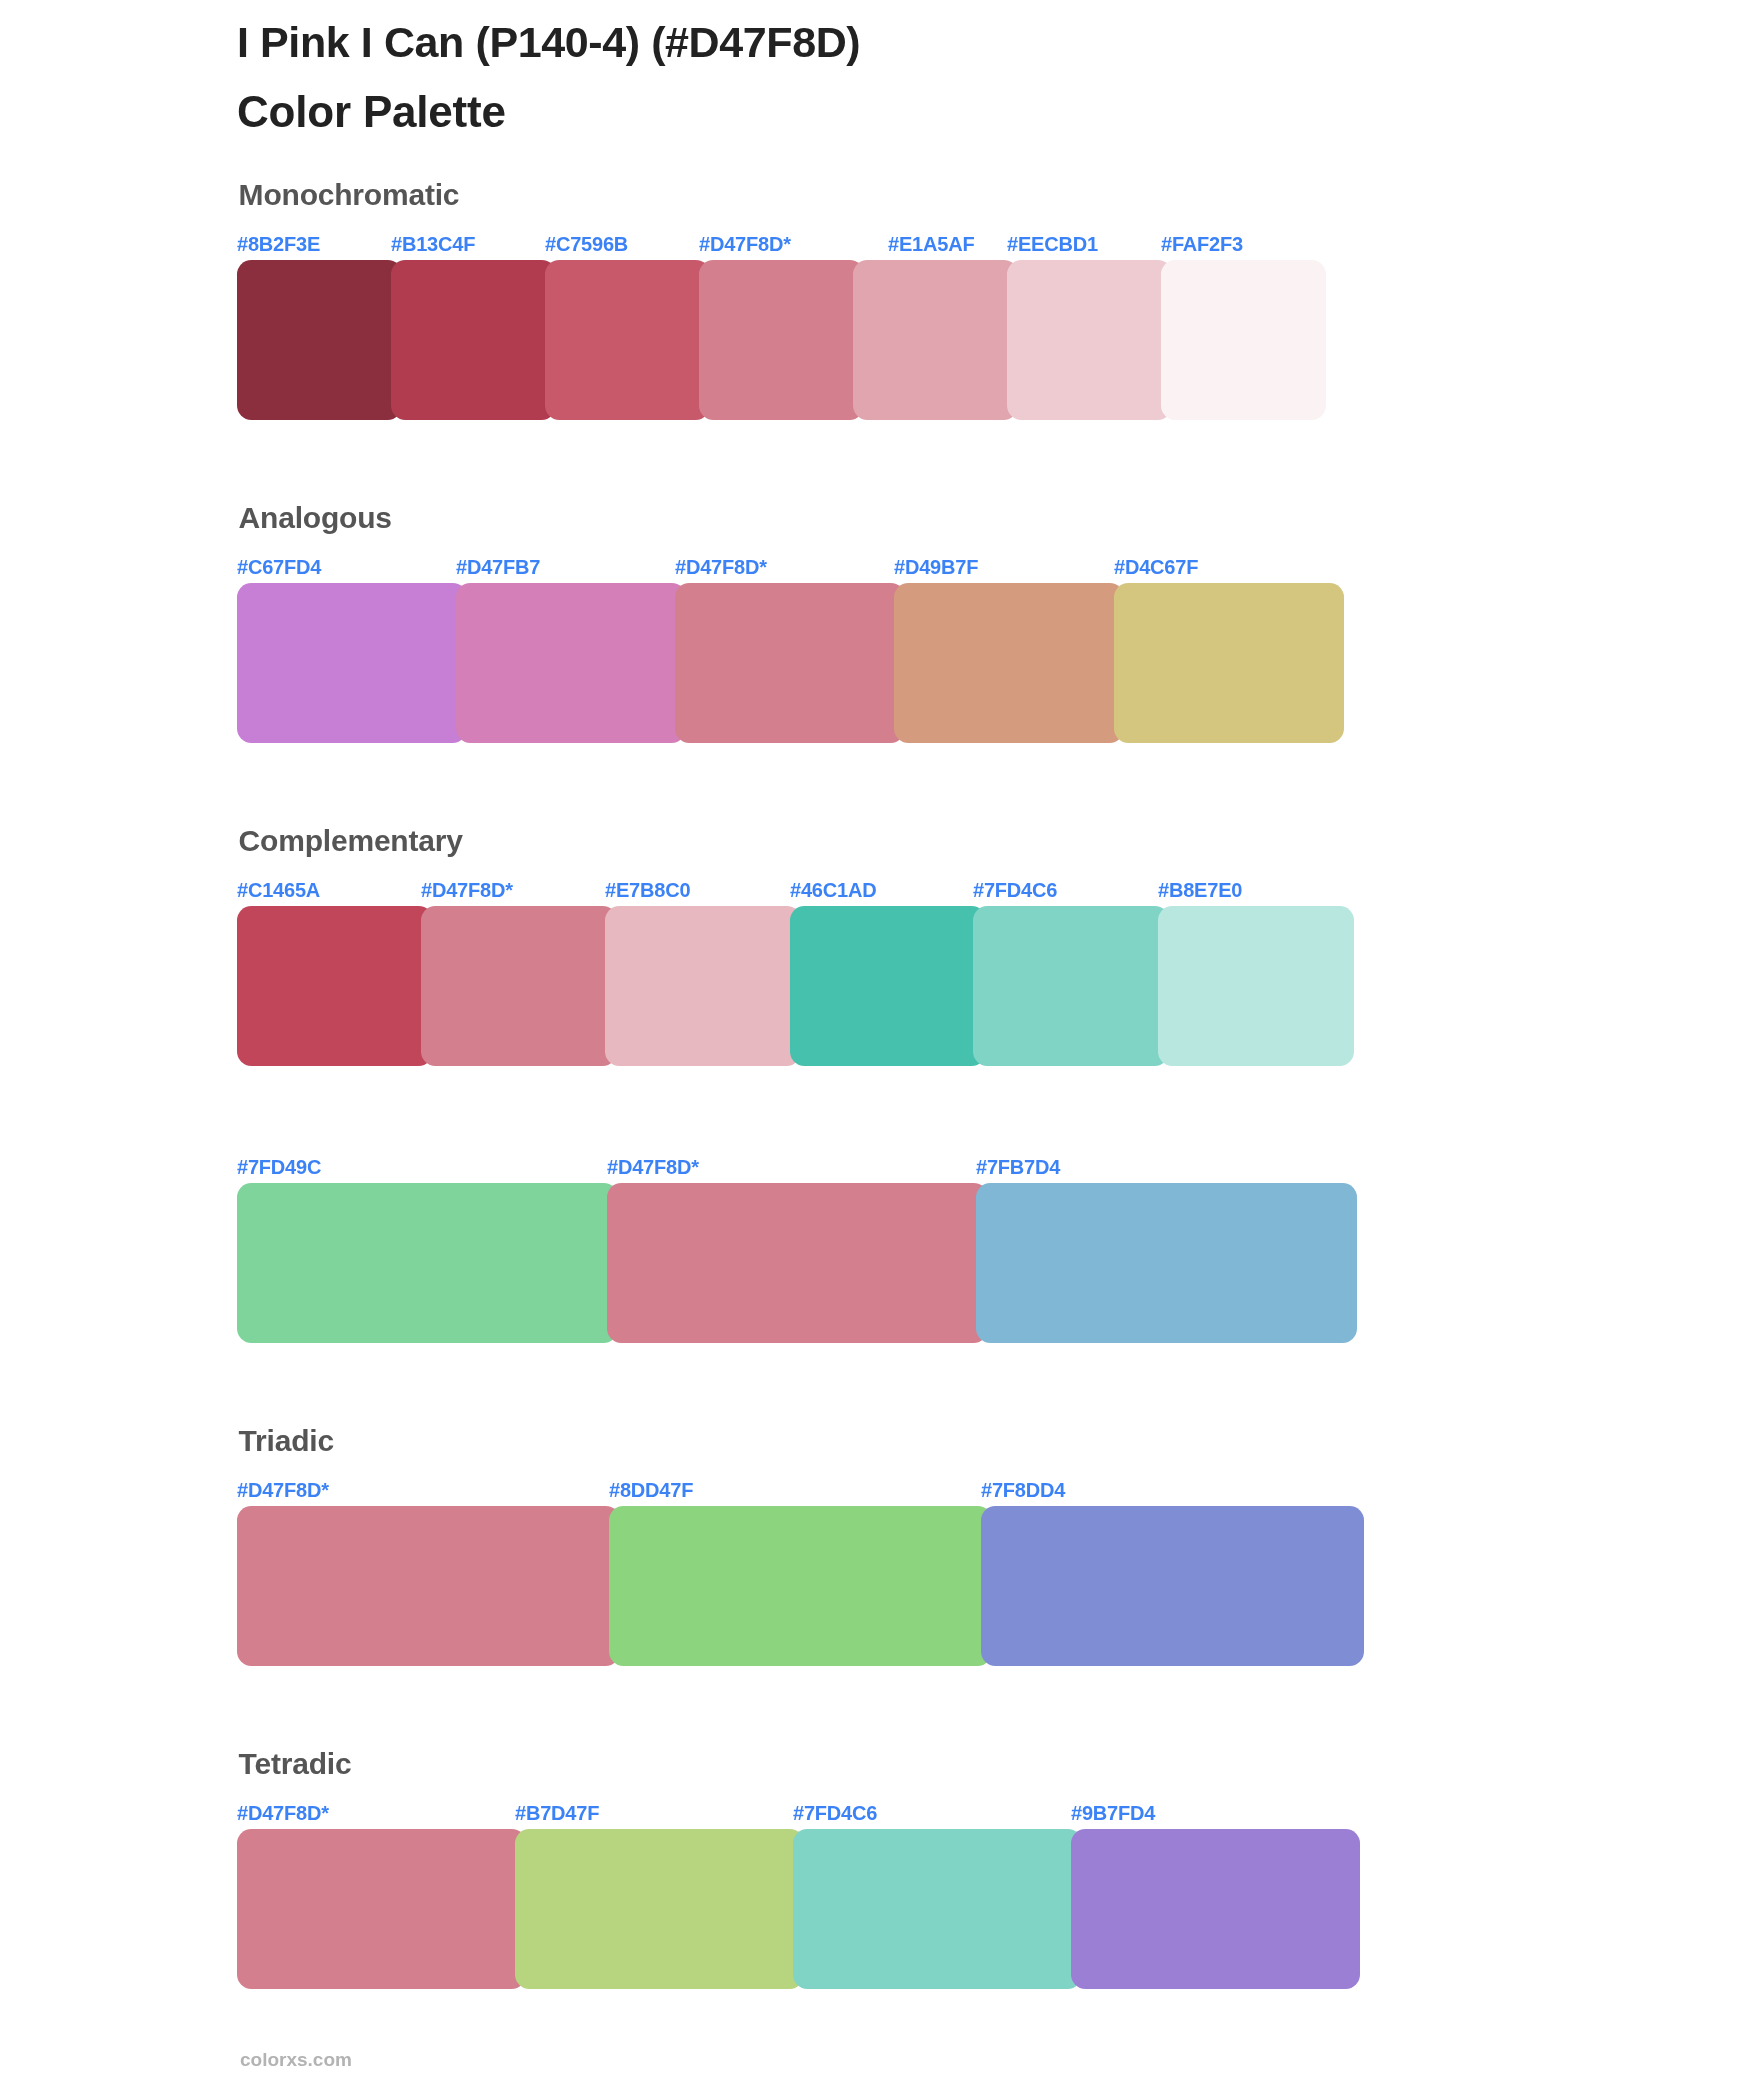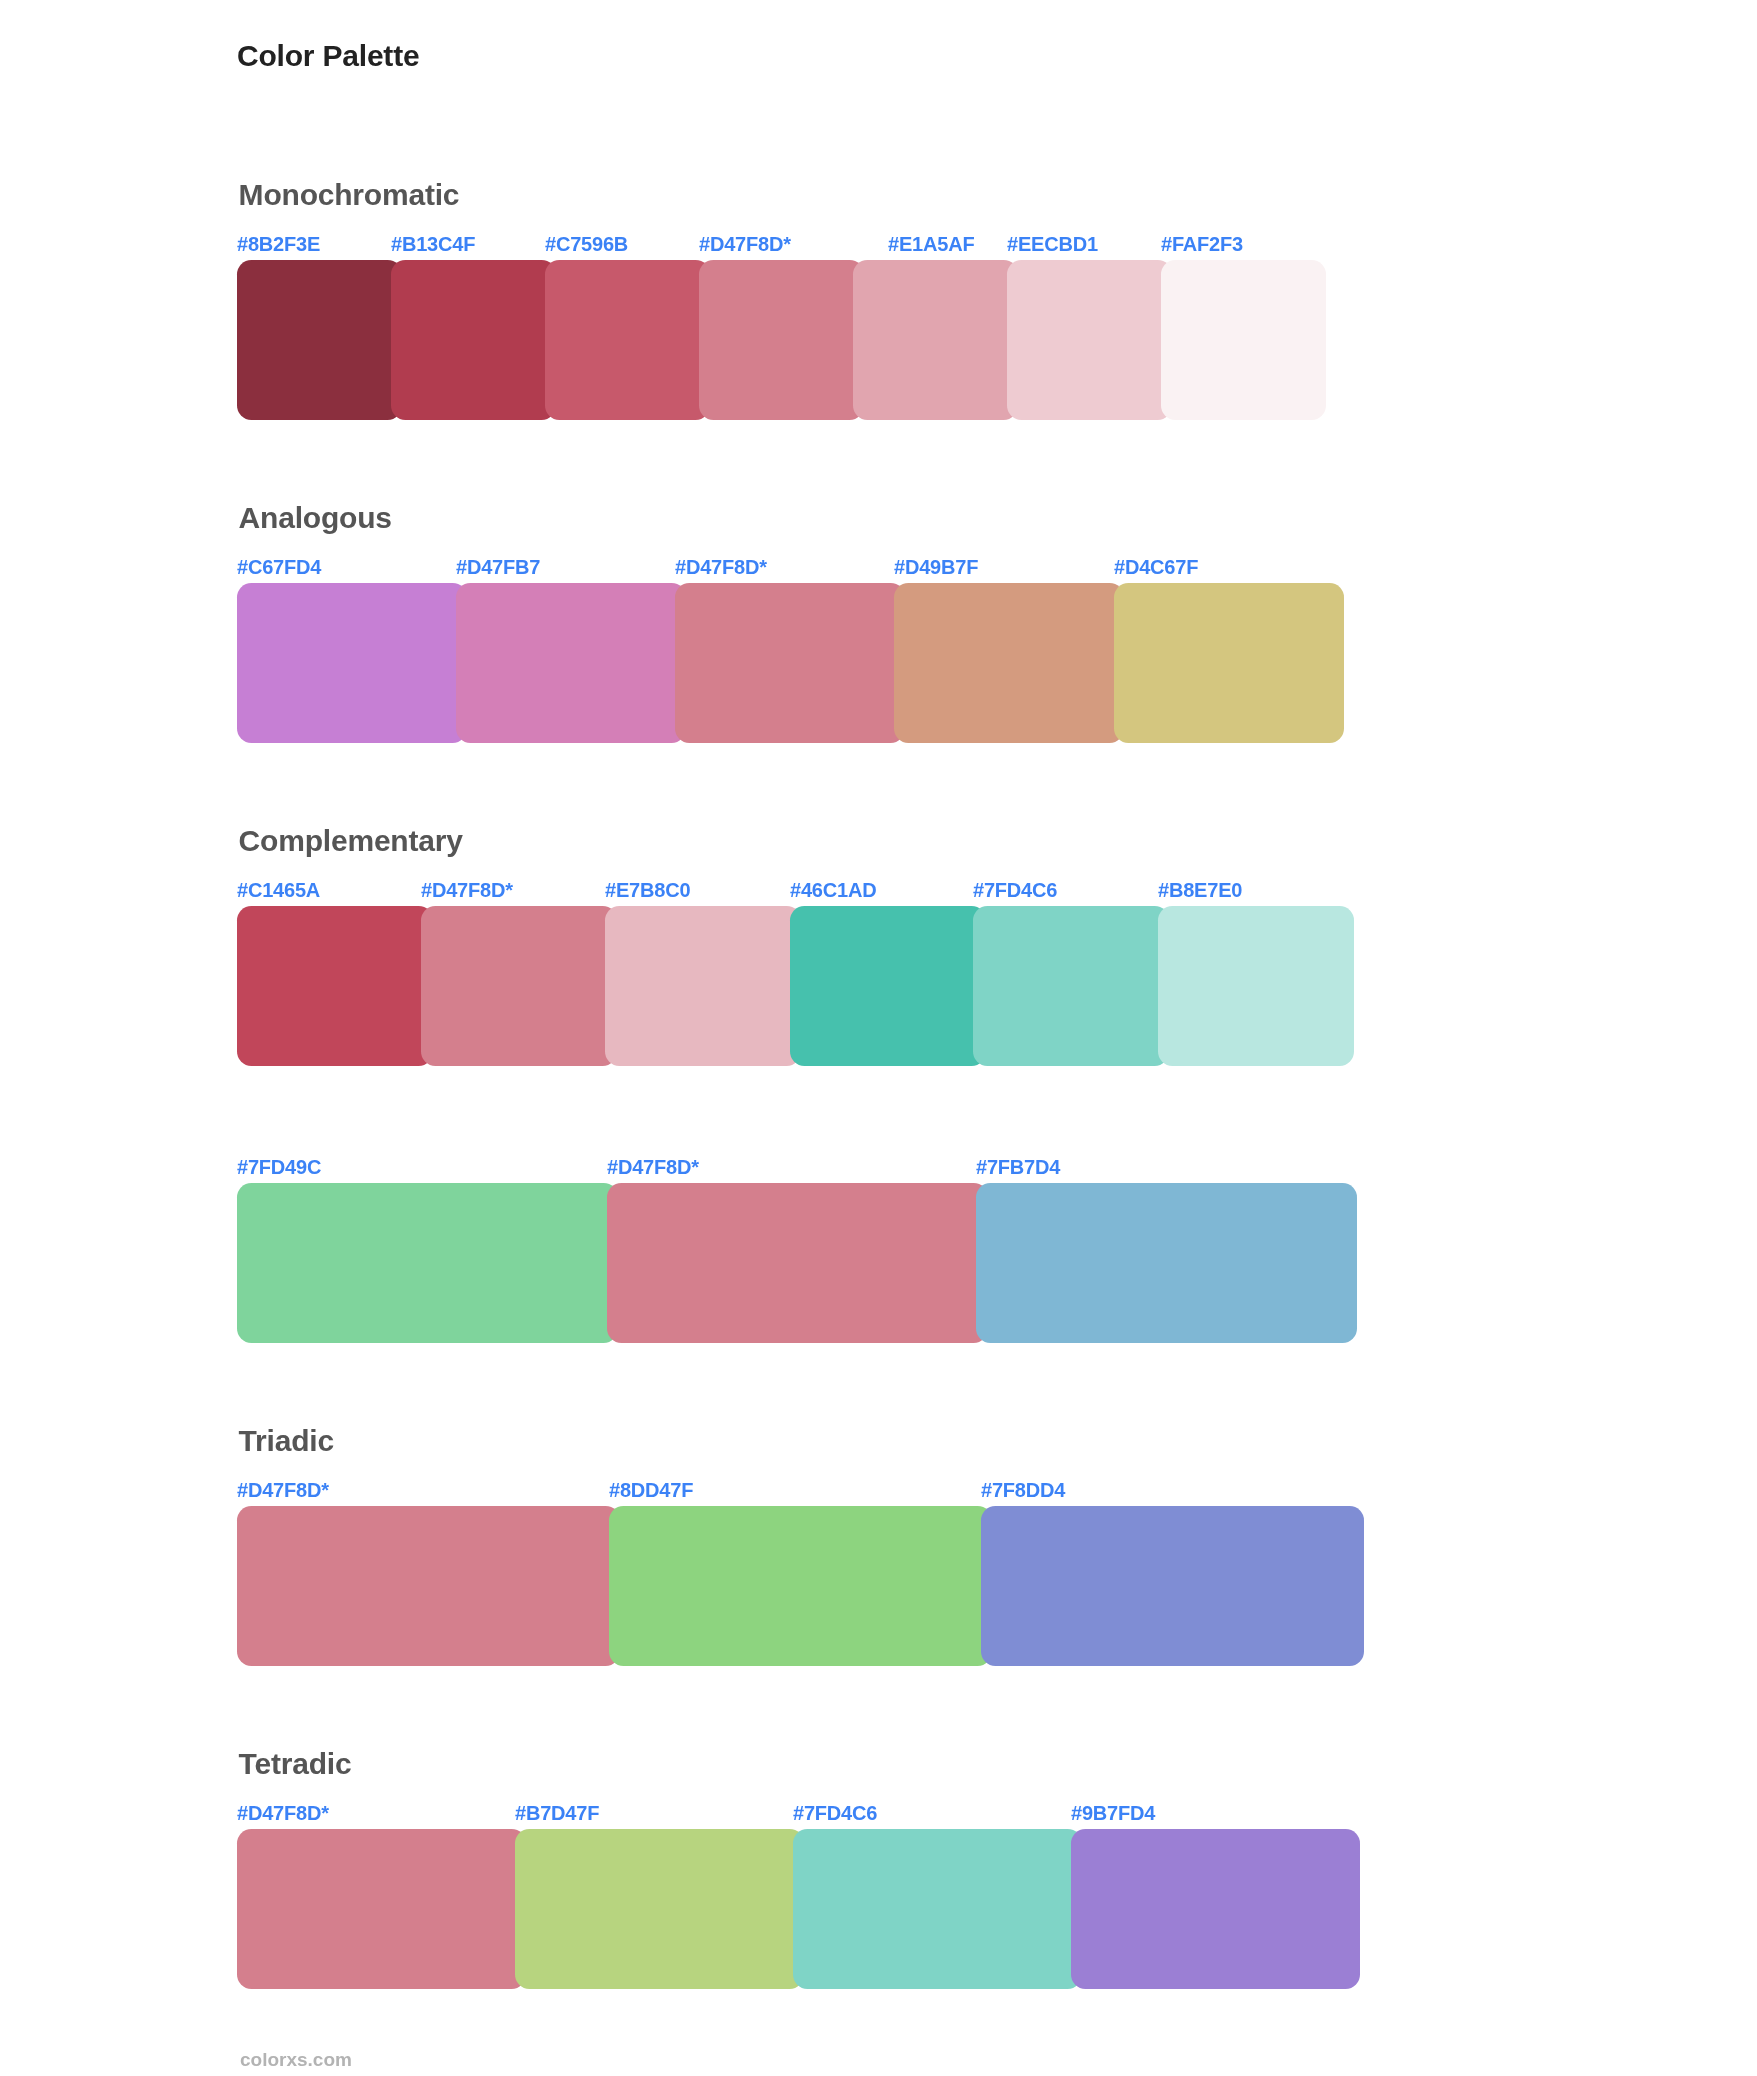--- a/index.html
+++ b/index.html
@@ -29,21 +29,21 @@
   .title {
     font-size: 43px;
     font-weight: bold;
     color: #222222;
     letter-spacing: -0.4px;
     line-height: 1.12;
     margin: 0;
     white-space: nowrap;
   }
   .subtitle {
-    font-size: 30px;
+    font-size: 44px;
     font-weight: bold;
     color: #222222;
     letter-spacing: -0.2px;
     line-height: 1.15;
     margin: 21px 0 0 0;
   }
 
   .sections {
     position: absolute;
     left: 237px;
@@ -99,20 +99,21 @@
     letter-spacing: 0px;
     margin-top: 22px;
   }
 </style>
 </head>
 <body>
 
 <div class="page">
 
   <div class="header">
+    <h1 class="title">I Pink I Can (P140-4) (#D47F8D)</h1>
     <h2 class="subtitle">Color Palette</h2>
   </div>
 
   <div class="sections" id="sections-root">
       <div class="section">
         <div class="section-title">Monochromatic</div>
         <div class="labels">
           <span class="label" style="left: 0px;">#8B2F3E</span>
           <span class="label" style="left: 154px;">#B13C4F</span>
           <span class="label" style="left: 308px;">#C7596B</span>

